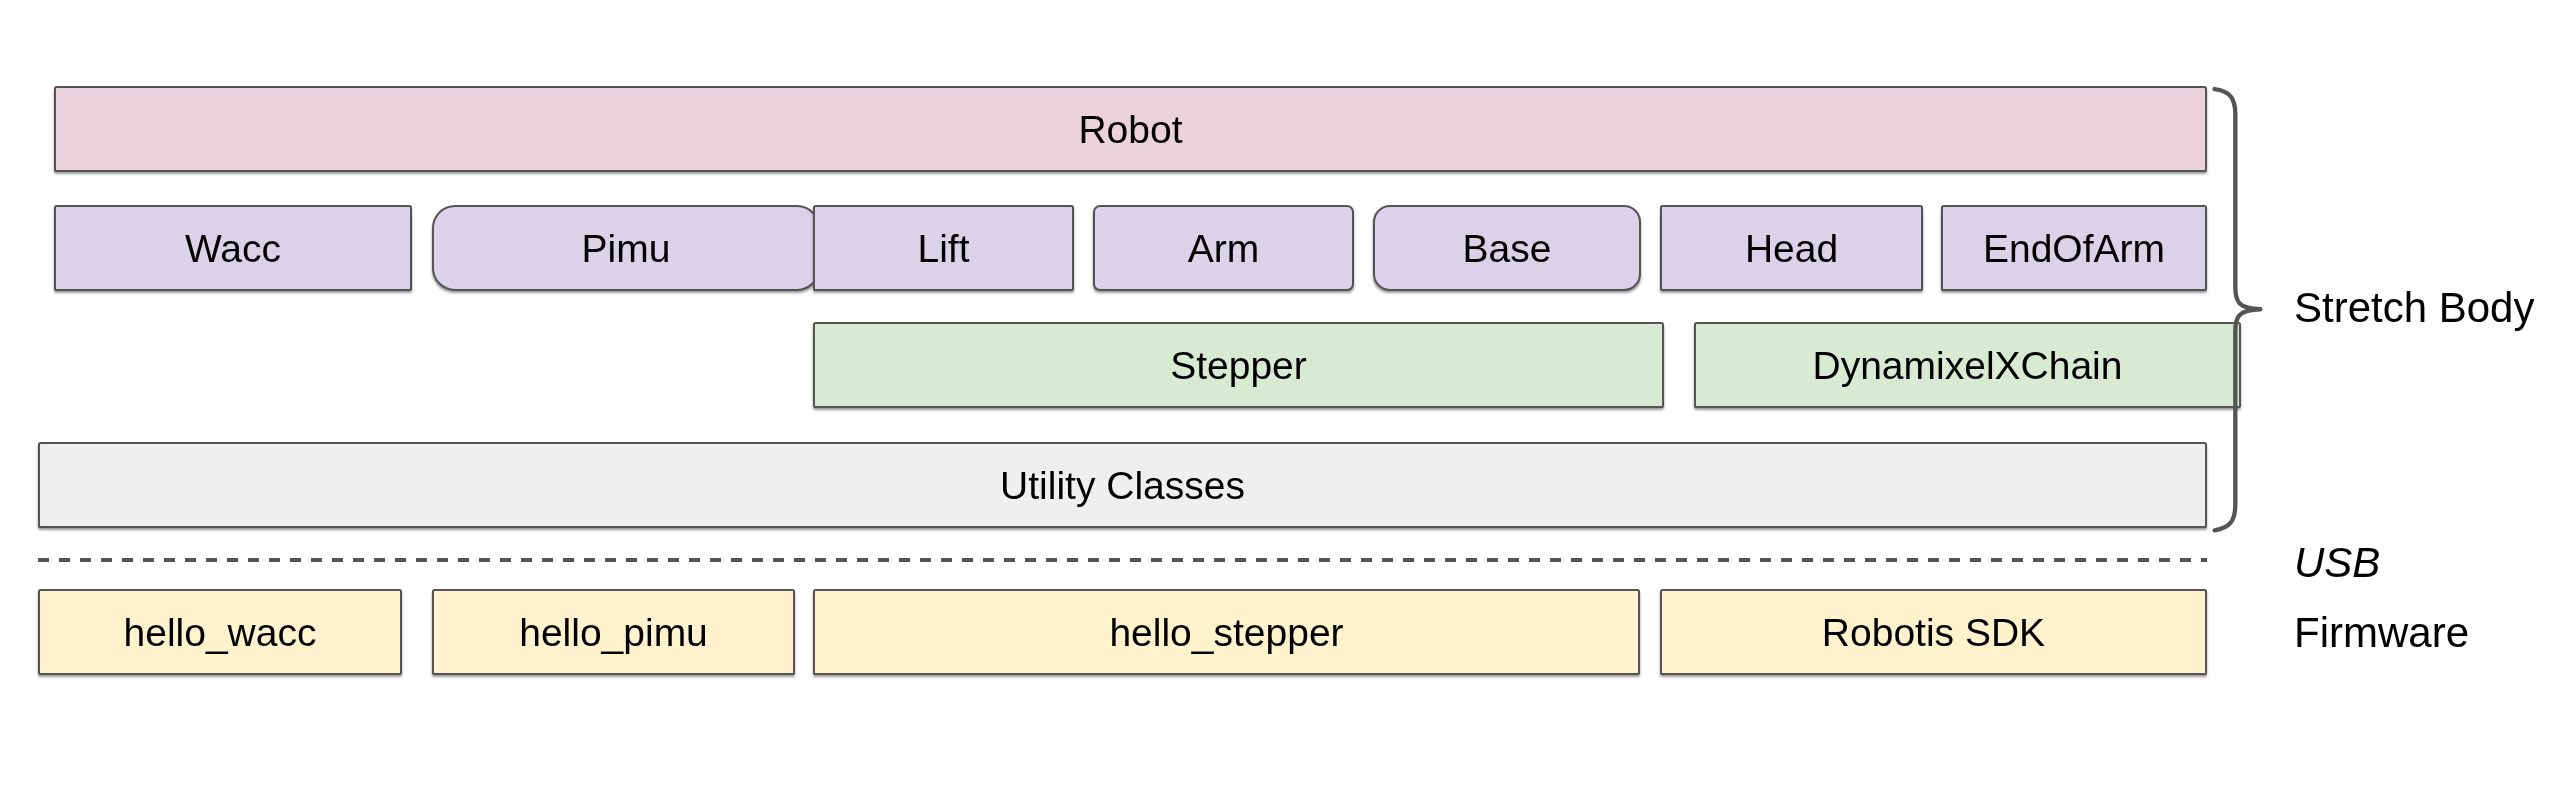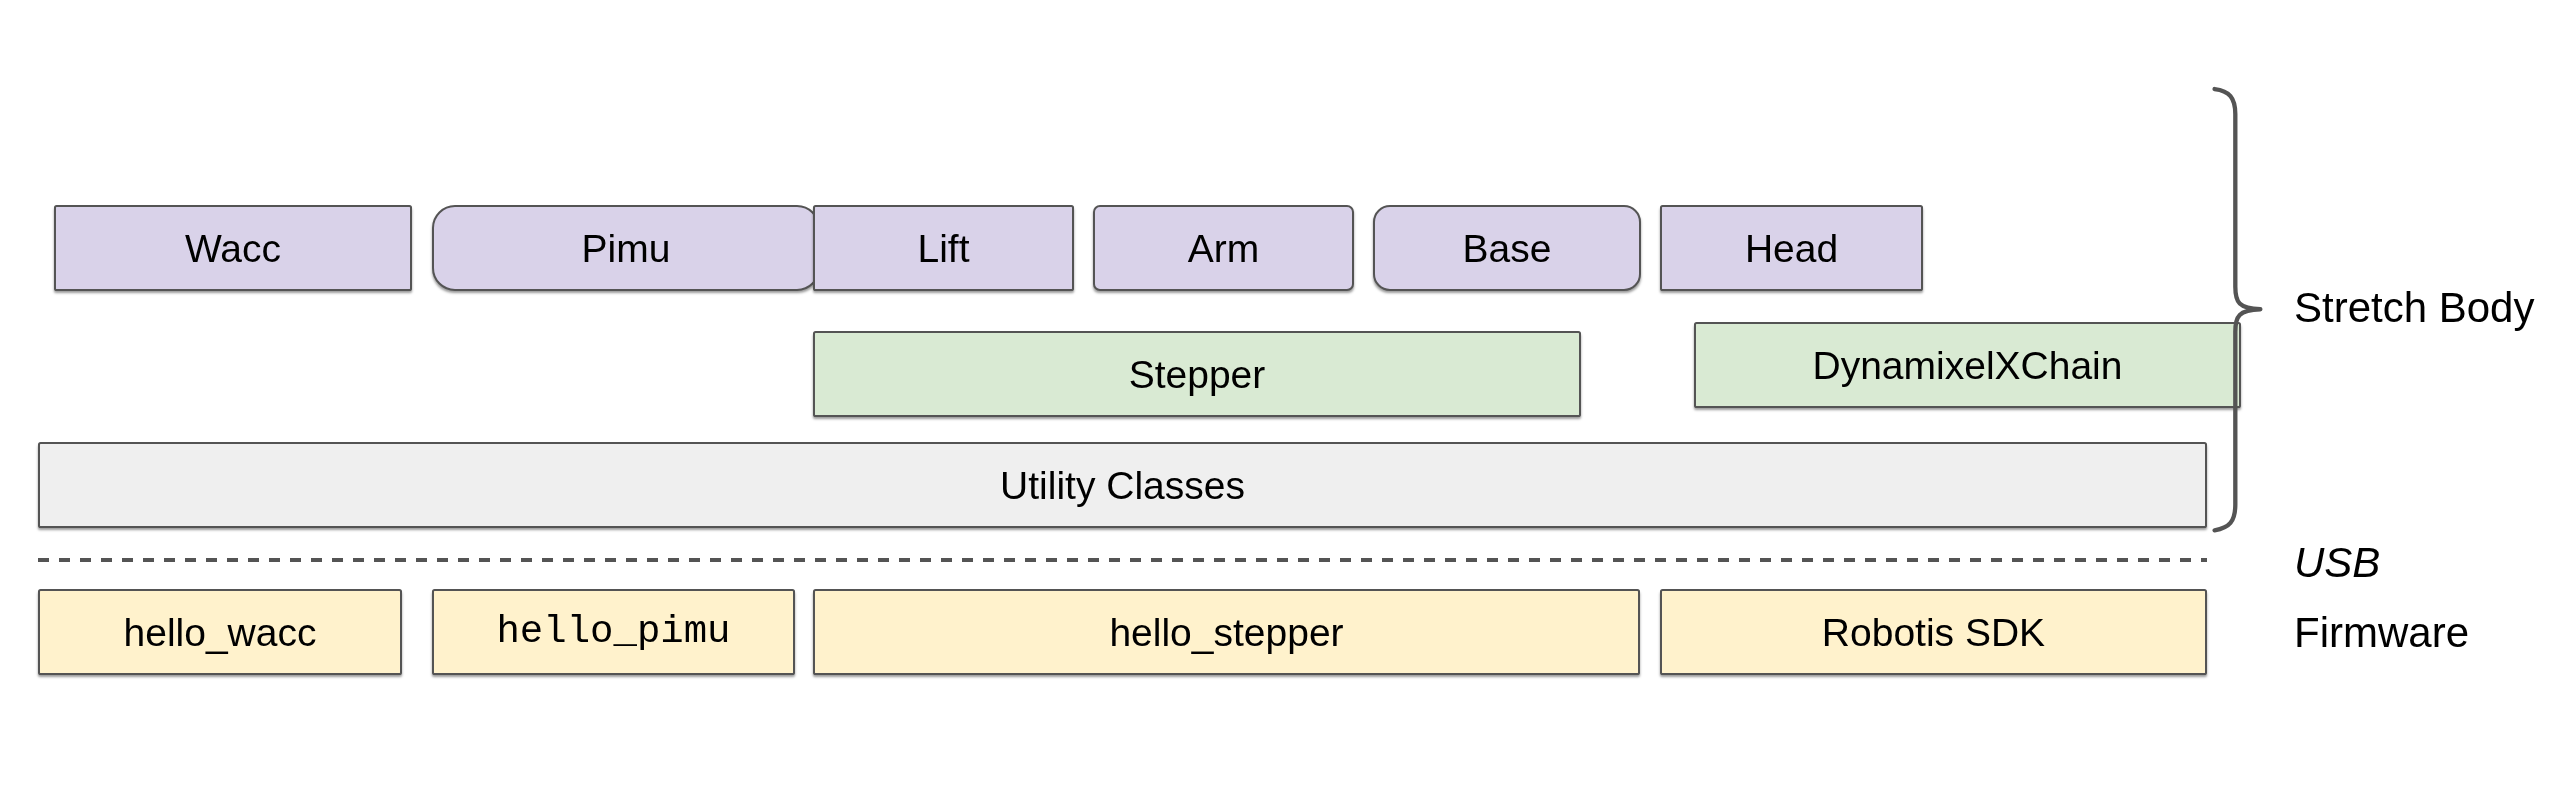--- a/index.html
+++ b/index.html
@@ -46,33 +46,33 @@
   .b-robot{left:54px;top:86px;width:2153px;}
   
   .b-wacc{left:54px;top:205px;width:358px;}
   .b-pimu{left:432px;top:205px;width:388px;border-radius:23px;}
   .b-lift{left:813px;top:205px;width:261px;}
   .b-arm{left:1093px;top:205px;width:261px;border-radius:7px;}
   .b-base{left:1373px;top:205px;width:268px;border-radius:17px;}
   .b-head{left:1660px;top:205px;width:263px;}
   .b-endofarm{left:1941px;top:205px;width:266px;}
   
-  .b-stepper{left:813px;top:322px;width:768px;margin-top:9px;}
+  .b-stepper{left:813px;top:322px;width:851px;}
   .b-dynamixel{left:1660px;top:322px;width:547px;margin-left:34px;}
   
   .b-utility{left:38px;top:442px;width:2169px;}
   
   .dashed-line{
     position:absolute;
     left:38px;top:558px;width:2169px;height:4.3px;
     background:repeating-linear-gradient(90deg,var(--border) 0 11.2px,transparent 11.2px 21px);
   }
   
   .b-hello-wacc{left:38px;top:589px;width:364px;}
-  .b-hello-pimu{left:432px;top:589px;width:363px;font-family:Liberation Mono, monospace;}
+  .b-hello-pimu{left:432px;top:589px;width:363px;}
   .b-hello-stepper{left:813px;top:589px;width:827px;}
   .b-robotis{left:1660px;top:589px;width:547px;}
 
   
   .brace{position:absolute;left:2193px;top:69px;width:95px;height:484px;}
   .brace path{fill:none;stroke:var(--border);stroke-width:5;stroke-linecap:round;stroke-linejoin:round;}
 
   
   .side-label{
     position:absolute;
@@ -84,27 +84,29 @@
   }
   .lbl-stretch-body{top:308px;}
   .lbl-usb{top:563px;font-style:italic;}
   .lbl-firmware{top:633px;}
 </style>
 </head>
 <body>
 
 <div id="canvas">
 
+  <div class="box robot-fill b-robot">Robot</div>
 
   <div class="box device-fill b-wacc">Wacc</div>
   <div class="box device-fill b-pimu">Pimu</div>
   <div class="box device-fill b-lift">Lift</div>
   <div class="box device-fill b-arm">Arm</div>
   <div class="box device-fill b-base">Base</div>
   <div class="box device-fill b-head">Head</div>
+  <div class="box device-fill b-endofarm">EndOfArm</div>
 
   <div class="box transport-fill b-stepper">Stepper</div>
   <div class="box transport-fill b-dynamixel">DynamixelXChain</div>
 
   <div class="box utility-fill b-utility">Utility Classes</div>
 
   <div class="dashed-line"></div>
 
   <div class="box firmware-fill b-hello-wacc">hello_wacc</div>
   <div class="box firmware-fill b-hello-pimu">hello_pimu</div>

